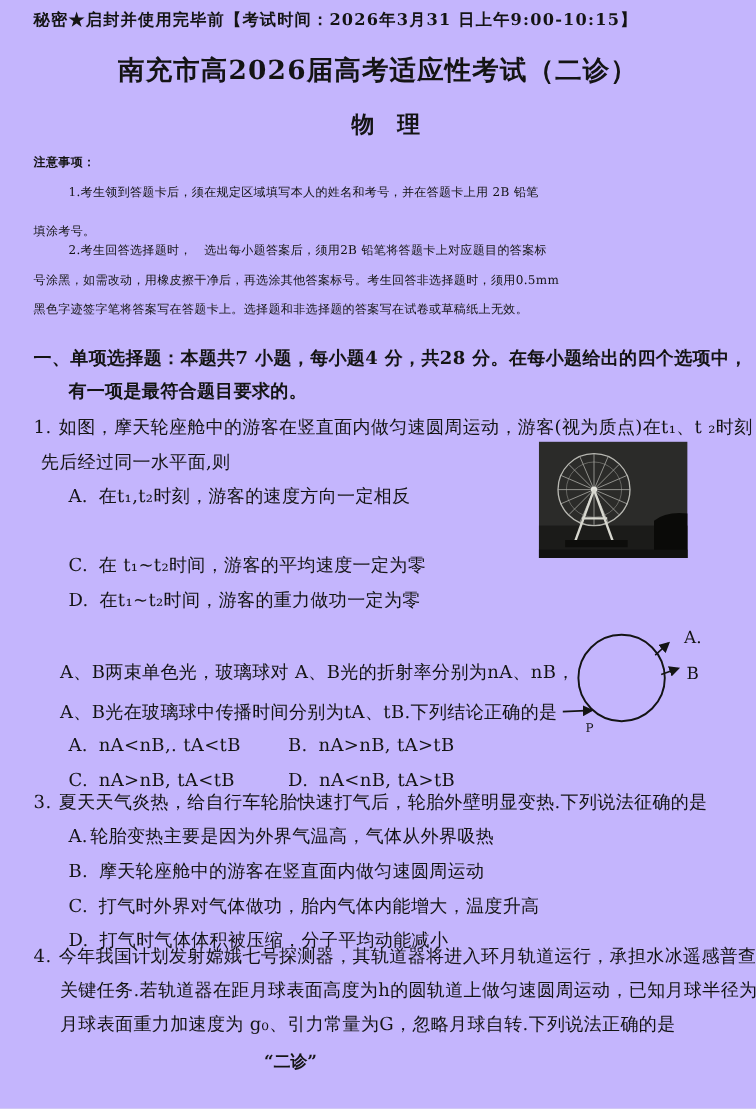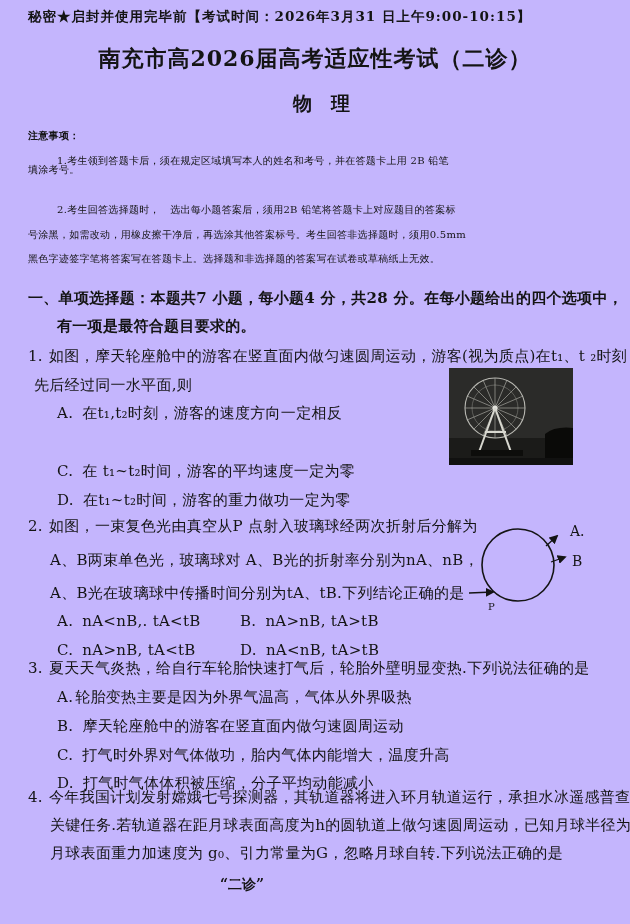--- a/index.html
+++ b/index.html
@@ -35,21 +35,21 @@
 <body>
 
 <div class="page">
 
   <div class="secret">秘密★启封并使用完毕前【考试时间：2026年3月31 日上午9:00-10:15】</div>
   <div class="title">南充市高2026届高考适应性考试（二诊）</div>
   <div class="subject">物　理</div>
 
   <div class="ln sm bold" style="top:130px;left:28px">注意事项：</div>
   <div class="ln sm" style="top:155px;left:57px">1.考生领到答题卡后，须在规定区域填写本人的姓名和考号，并在答题卡上用 2B 铅笔</div>
-  <div class="ln sm" style="top:164px;left:28px">填涂考号。</div>
+  <div class="ln sm" style="top:188px;left:28px">填涂考号。</div>
   <div class="ln sm" style="top:204px;left:57px">2.考生回答选择题时，　选出每小题答案后，须用2B 铅笔将答题卡上对应题目的答案标</div>
   <div class="ln sm" style="top:229px;left:28px">号涂黑，如需改动，用橡皮擦干净后，再选涂其他答案标号。考生回答非选择题时，须用0.5mm</div>
   <div class="ln sm" style="top:253px;left:28px">黑色字迹签字笔将答案写在答题卡上。选择题和非选择题的答案写在试卷或草稿纸上无效。</div>
 
   <div class="ln bold" style="top:289px;left:28px">一、单项选择题：本题共7 小题，每小题4 分，共28 分。在每小题给出的四个选项中，　只</div>
   <div class="ln bold" style="top:317px;left:57px">有一项是最符合题目要求的。</div>
 
   <div class="ln" style="top:347px;left:28px">
     <span class="qno">1.</span><span>如图，摩天轮座舱中的游客在竖直面内做匀速圆周运动，游客(视为质点)在t₁、t ₂时刻</span>
   </div>
@@ -83,23 +83,20 @@
     <g stroke="#d8d8d0" stroke-width="2">
       <line x1="46" y1="40" x2="30" y2="84"></line>
         <line x1="46" y1="40" x2="62" y2="84"></line>
       <line x1="36" y1="64" x2="57" y2="64"></line>
     </g>
     <rect x="22" y="82" width="52" height="6" fill="#0d0d0b"></rect>
     <path d="M96,66 Q106,58 124,60 L124,97 L96,97 Z" fill="#0a0a08"></path>
     <rect x="0" y="90" width="124" height="7" fill="#111110"></rect>
   </svg>
 
-  <div class="ln" style="top:517px;left:28px">
-    <span class="qno">2.</span><span>如图，一束复色光由真空从P 点射入玻璃球经两次折射后分解为</span>
-  </div>
   <div class="ln" style="top:551px;left:50px">A、B两束单色光，玻璃球对 A、B光的折射率分别为nA、nB，</div>
   <div class="ln" style="top:584px;left:50px">A、B光在玻璃球中传播时间分别为tA、tB.下列结论正确的是</div>
   <div class="ln" style="top:612px;left:57px">
     <span class="olab">A.</span><span>nA&lt;nB,. tA&lt;tB</span>
   </div>
   <div class="ln" style="top:612px;left:240px">
     <span class="olab">B.</span><span>nA&gt;nB, tA&gt;tB</span>
   </div>
   <div class="ln" style="top:641px;left:57px">
     <span class="olab">C.</span><span>nA&gt;nB, tA&lt;tB</span>

